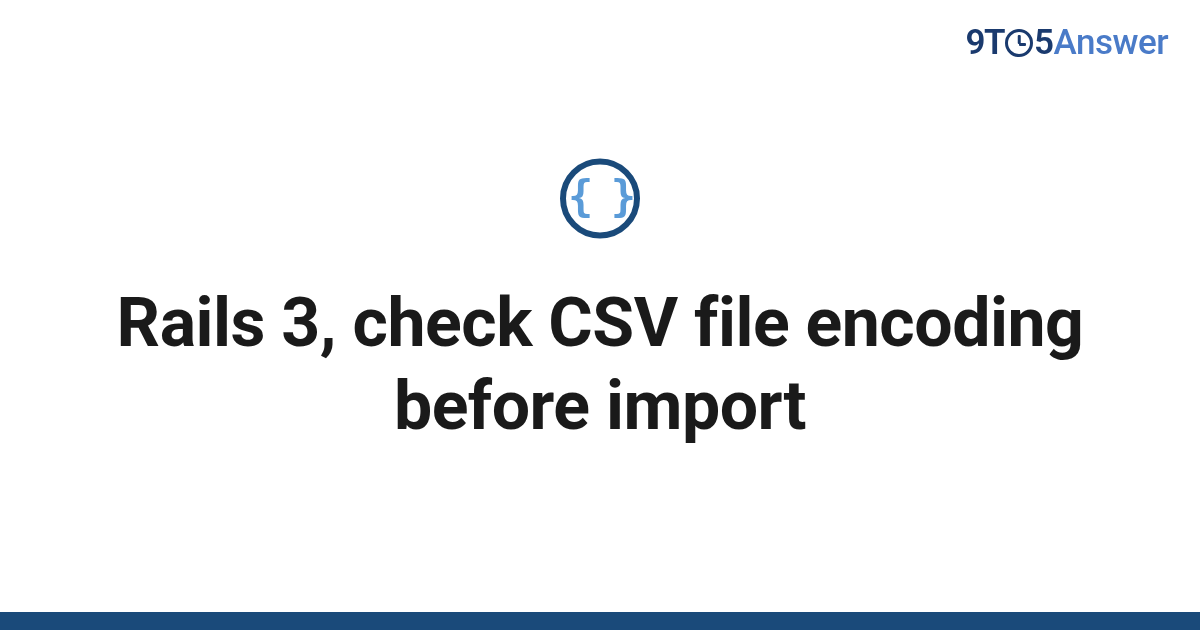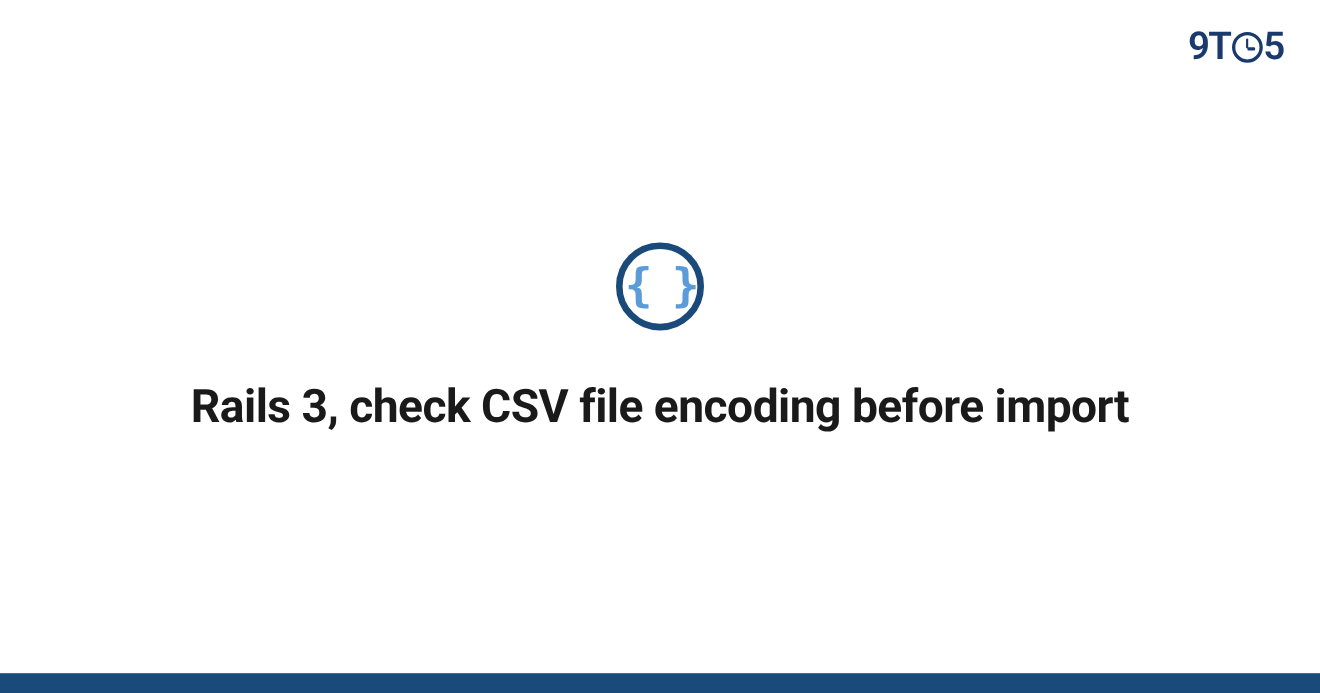--- a/index.html
+++ b/index.html
@@ -96,21 +96,21 @@
     .category-icon .braces {
       font-size: 42px;
       font-weight: 700;
       color: #5a9bd8;
       letter-spacing: -4px;
       font-family: "Consolas", "Monaco", monospace;
       position: relative;
       top: -2px;
     }
     .title {
-      font-size: 42px;
+      font-size: 68px;
       font-weight: 700;
       color: #1a1a1a;
       line-height: 1.22;
       padding: 0 60px;
       letter-spacing: -0.5px;
     }
     .bottom-bar {
       position: absolute;
       bottom: 0;
       left: 0;
@@ -120,20 +120,21 @@
     }
   </style>
 </head>
 <body>
 
 <div class="brand">
   <span class="nine">9</span>
   <span class="t">T</span>
   <span class="clock"></span>
   <span class="five">5</span>
+  <span class="answer">Answer</span>
 </div>
 
 <div class="center-content">
   <div class="category-icon">
     <span class="braces">{ }</span>
   </div>
   <h1 class="title">Rails 3, check CSV file encoding before import</h1>
 </div>
 
 <div class="bottom-bar"></div>

